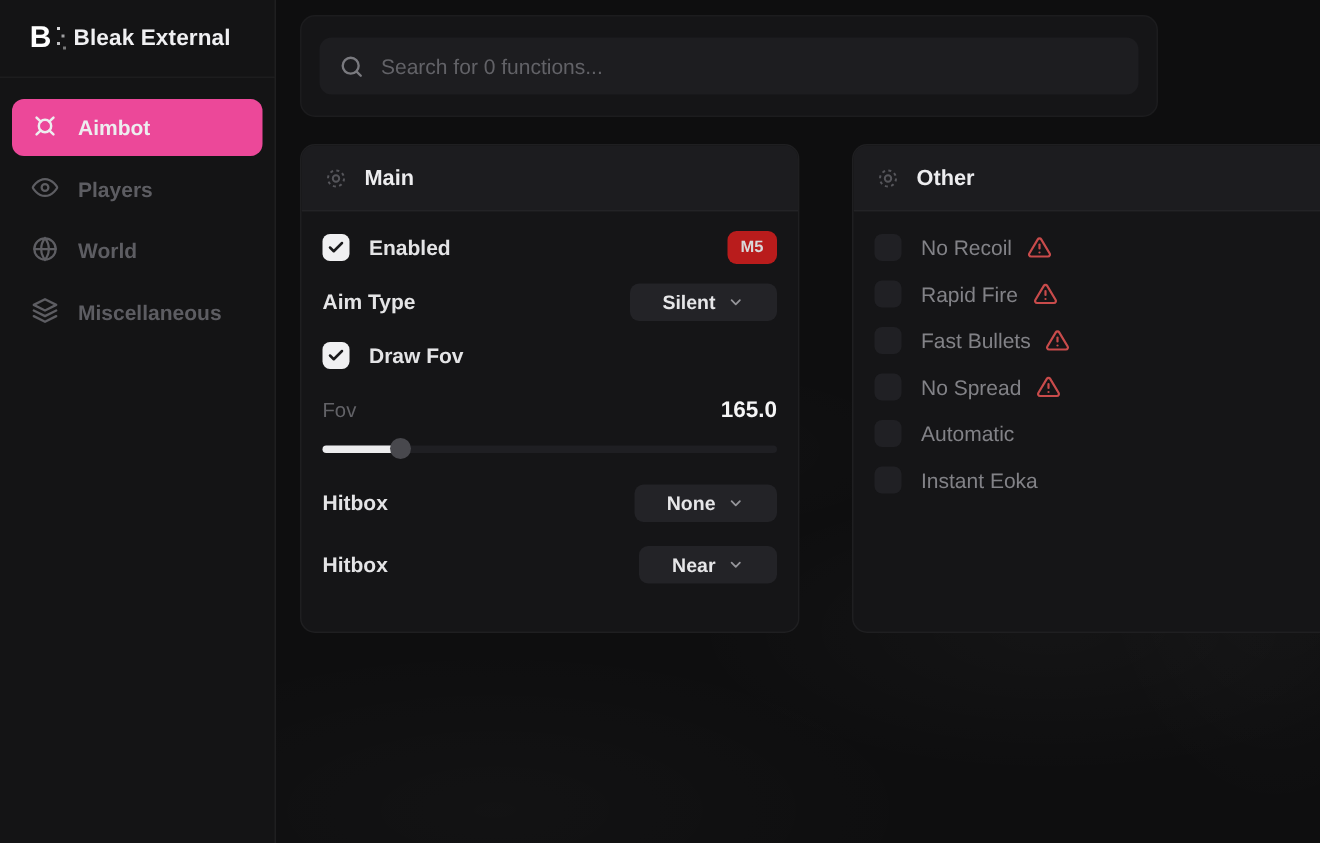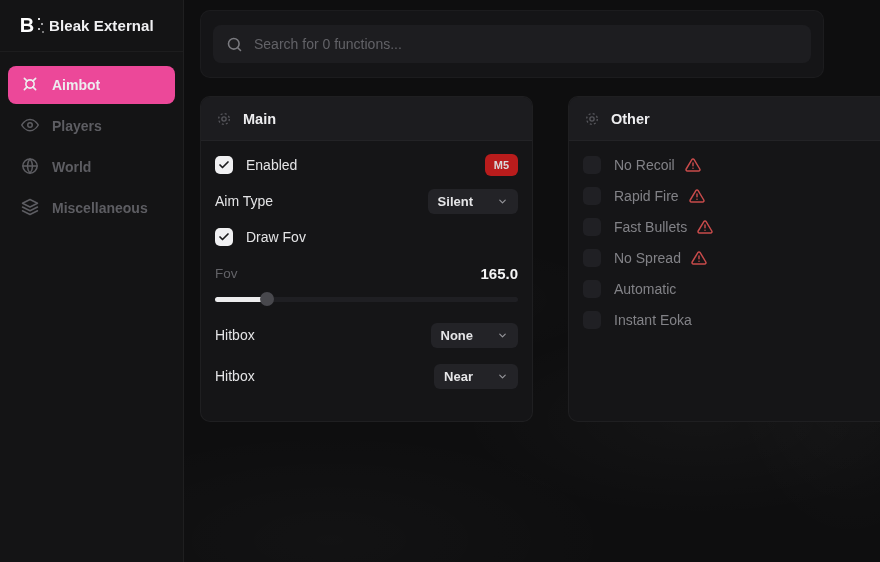--- a/index.html
+++ b/index.html
@@ -50,21 +50,21 @@
     height:38px; display:flex; align-items:center; gap:13px;
     padding:0 13px; margin-bottom:3px;
     border-radius:8px; cursor:pointer;
     color:#5d5d62; font-size:14px; font-weight:600;
   }
   .nav-item svg { flex:none; }
   .nav-item.selected { background:#ec4899; color:#ededef; }
 
   
   .search-section {
-    position:absolute; left:200px; top:10px; width:624px; height:68px;
+    position:absolute; left:200px; top:10px; width:572px; height:68px;
     background:#151517; border:1px solid rgba(255,255,255,0.03);
     border-radius:10px; z-index:1;
   }
   .search-input {
     position:absolute; left:12px; right:12px; top:14px; height:38px;
     background:#1d1d20; border-radius:8px;
     display:flex; align-items:center; gap:11px; padding:0 13px;
     cursor:text;
   }
   .search-placeholder { color:#626267; font-size:14px; font-weight:500; }
@@ -90,31 +90,31 @@
 
   .checkbox {
     width:18px; height:18px; border-radius:5px; background:#202024;
     display:flex; align-items:center; justify-content:center;
     cursor:pointer; flex:none;
   }
   .checkbox .tick { display:none; }
   .checkbox.on { background:#f0f0f2; }
   .checkbox.on .tick { display:block; }
 
-  .row-label { margin-left:13px; font-size:14px; font-weight:400; color:#e4e4e6; }
+  .row-label { margin-left:13px; font-size:14px; font-weight:700; color:#e4e4e6; }
   .row-label.dim { margin-left:13px; color:#828287; font-weight:500; }
 
   .keybind-badge {
     margin-left:auto; background:#b91c1c; border-radius:6px;
     padding:5px 9px; font-size:11px; font-weight:700; color:#d9d9db;
     cursor:pointer;
   }
   .dropdown {
     margin-left:auto; background:#232327; border-radius:6px;
-    padding:5px 10px; display:flex; align-items:center; gap:24px;
+    padding:5px 22px; display:flex; align-items:center; gap:8px;
     cursor:pointer;
   }
   .dropdown-value { font-size:13px; font-weight:700; color:#e6e6e8; }
 
   .fov-label-row { margin-top:9px; }
   .fov-name { font-size:13.5px; font-weight:500; color:#626267; }
   .fov-value { margin-left:auto; font-size:15px; font-weight:700; color:#f4f4f5; }
 
   .slider { position:relative; height:14px; margin:6px 0 16px 0; cursor:pointer; }
   .slider-track {

